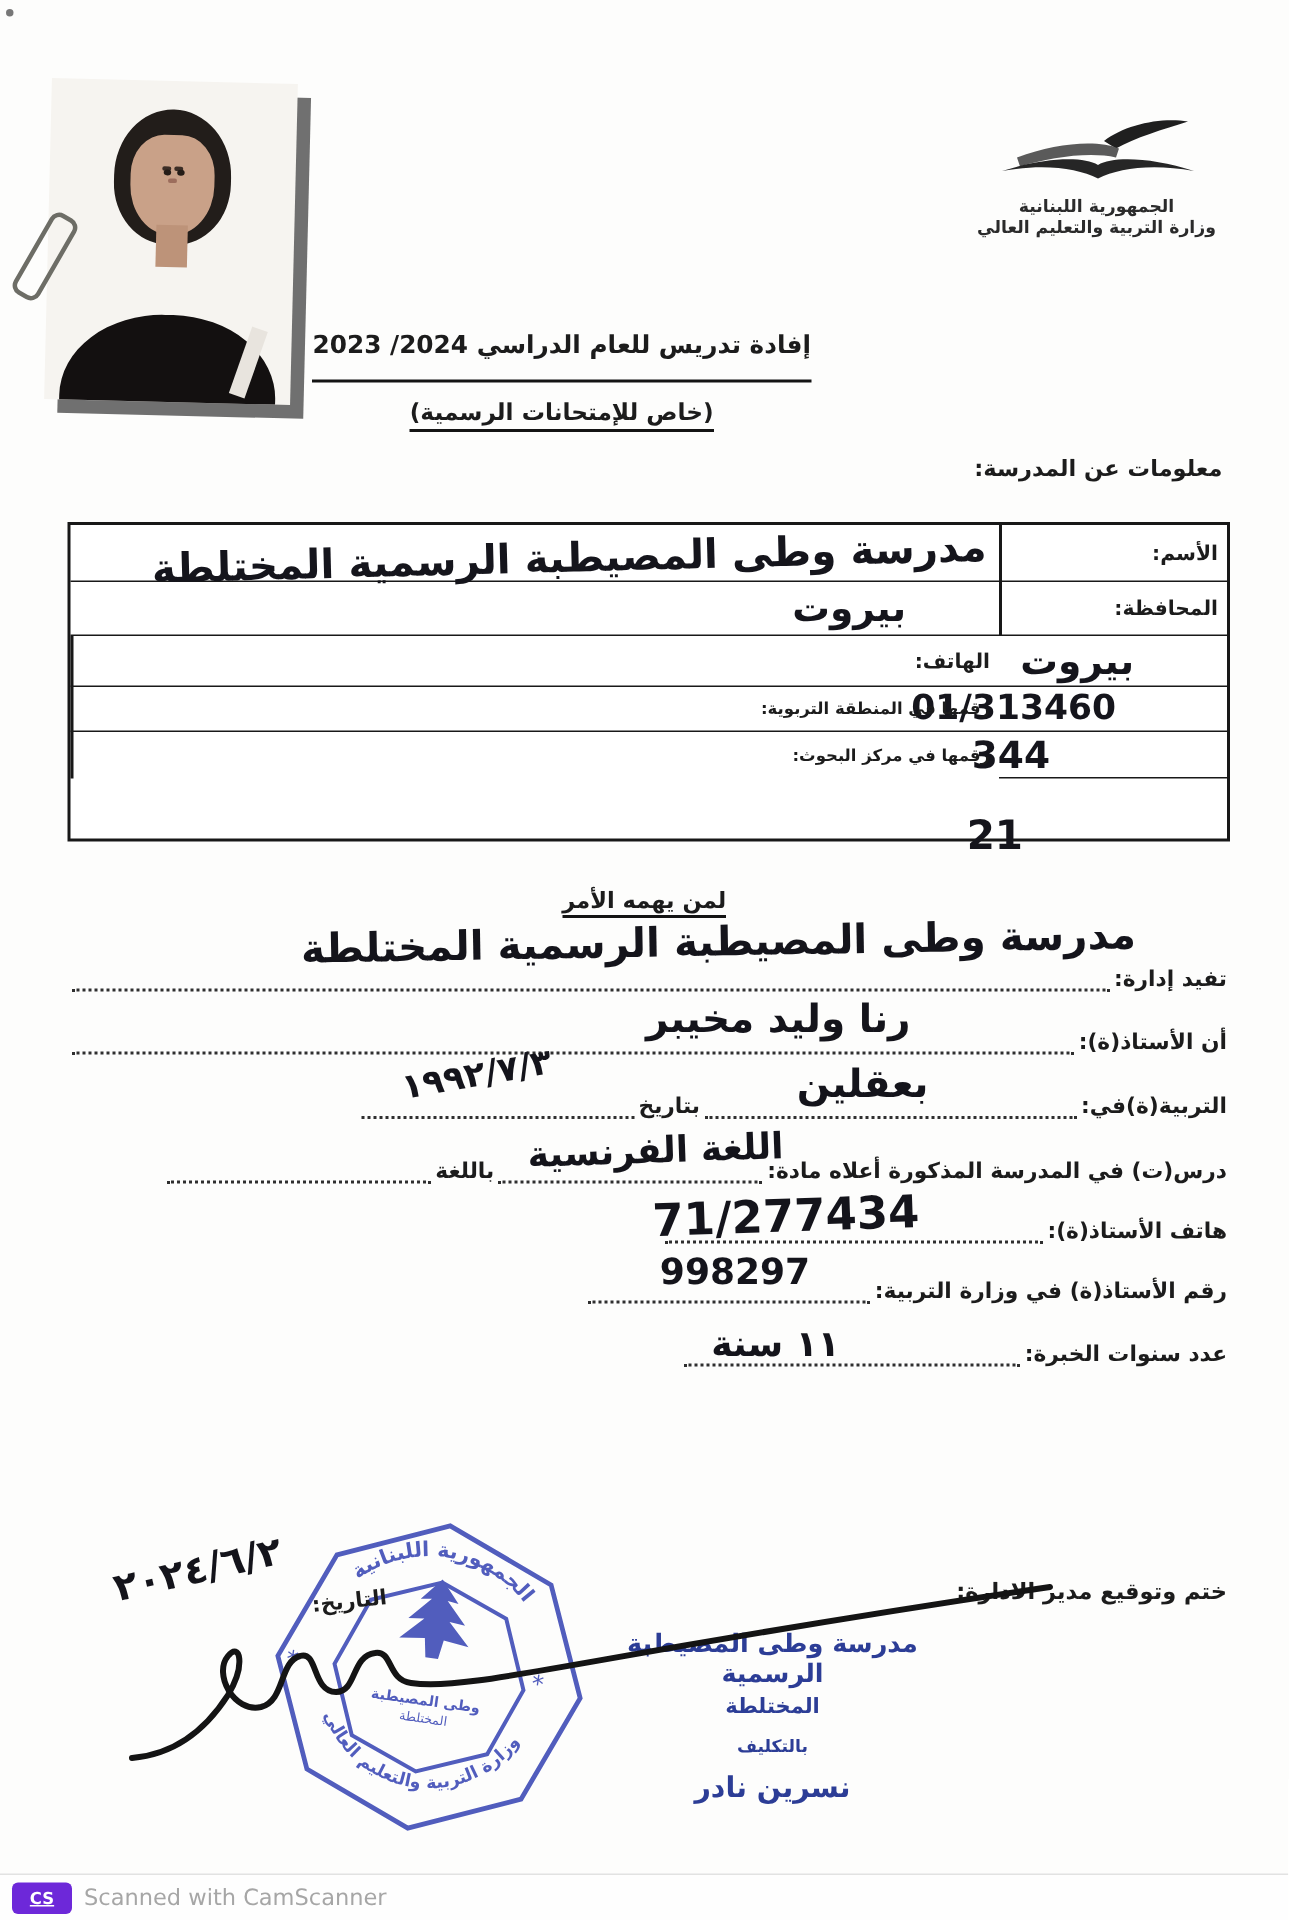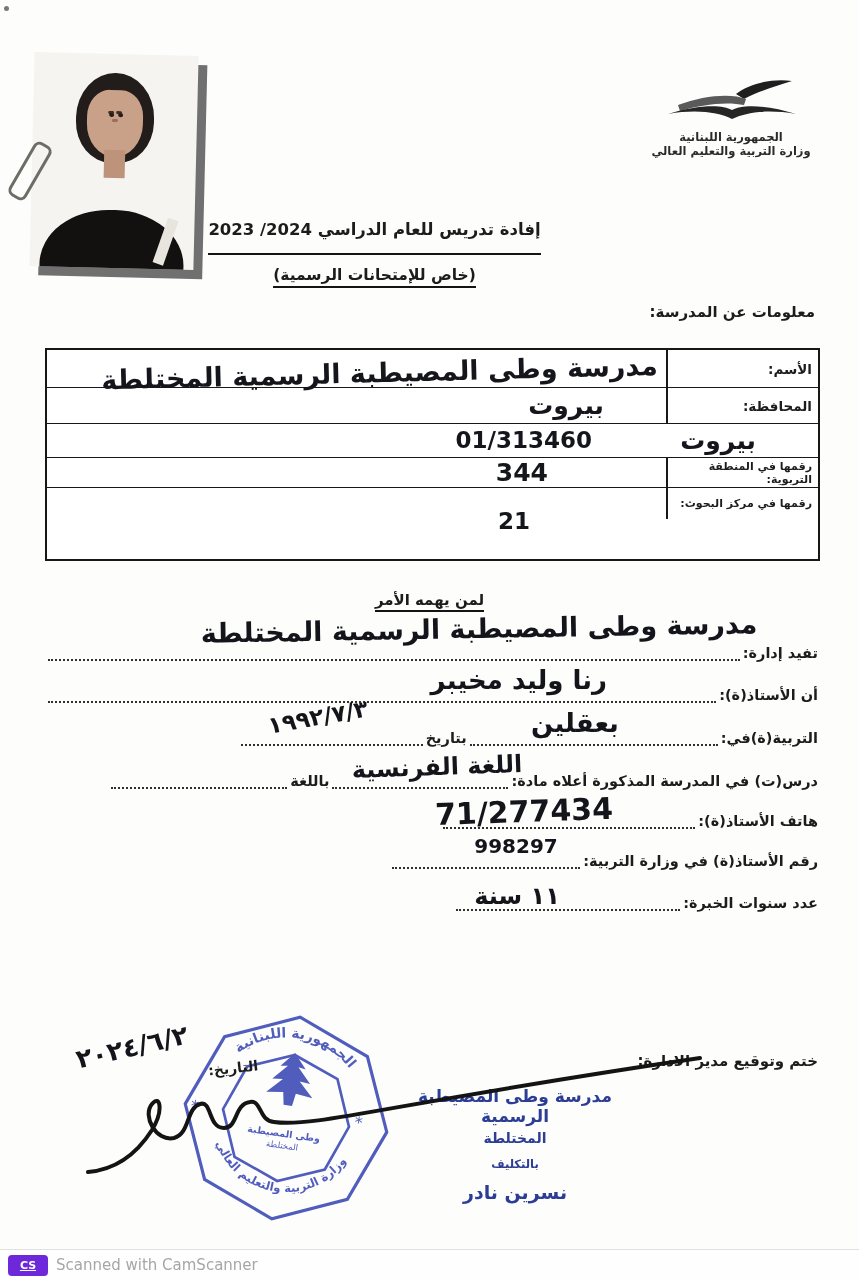--- a/index.html
+++ b/index.html
@@ -41,21 +41,21 @@
   .cell.lbl{border-left:2px solid #181818;border-bottom:1.5px solid #181818;font-weight:bold;padding-right:6px;font-size:13.5px;}
   .cell.lbl.small{font-size:11px;}
   .cell.val{border-bottom:1.5px solid #181818;direction:rtl;justify-content:flex-start;overflow:visible;}
   .rowlast{border-bottom:none !important;}
   .hw{font-weight:600;color:#15151c;white-space:nowrap;line-height:1;}
   .v1 .hw{font-size:27px;transform:rotate(-1.5deg) translateY(4px);padding-right:8px;z-index:3;}
   .v2 .hw{font-size:25px;padding-right:62px;}
   .v3 .hw{font-size:25px;padding-right:62px;}
   .v4 .hw{font-size:23px;padding-right:74px;direction:ltr;}
   .v5 .hw{font-size:25px;padding-right:118px;direction:ltr;}
-  .v6 .hw{font-size:23px;padding-right:136px;direction:ltr;margin-top:36px;}
+  .v6 .hw{font-size:27px;padding-right:136px;direction:ltr;margin-top:36px;}
   
   .lheading{position:absolute;left:0;right:0;top:591px;text-align:center;font-size:15px;font-weight:bold;}
   .lheading .u{border-bottom:2px solid #141414;padding-bottom:1px;}
   .fline{position:absolute;right:41px;left:45px;display:flex;direction:rtl;align-items:flex-end;
     font-weight:bold;font-size:14.5px;height:24px;}
   .fline .lab{white-space:nowrap;}
   .dots{border-bottom:2.2px dotted #2f2f2f;height:13px;margin:0 3px;}
   .grow{flex:1 1 auto;}
   .sp{border-bottom:none;}
   .hwov{position:absolute;font-weight:600;color:#14141b;white-space:nowrap;text-align:center;line-height:1;}
@@ -124,20 +124,21 @@
     <div class="cell val v1">
         <span class="hw">مدرسة وطى المصيطبة الرسمية المختلطة</span>
       </div>
     <div class="cell lbl">المحافظة:</div>
     <div class="cell val v2">
         <span class="hw">بيروت</span>
       </div>
     <div class="cell val v3">
         <span class="hw">بيروت</span>
       </div>
+    <div class="cell lbl">الهاتف:</div>
     <div class="cell val v4">
         <span class="hw">01/313460</span>
       </div>
     <div class="cell lbl small">رقمها في المنطقة التربوية:</div>
     <div class="cell val v5">
         <span class="hw">344</span>
       </div>
     <div class="cell lbl small rowlast">رقمها في مركز البحوث:</div>
     <div class="cell val v6 rowlast">
         <span class="hw">21</span>
@@ -185,21 +186,21 @@
     <span class="dots" style="flex:0 0 224px;"></span>
     <span class="grow sp"></span>
   </div>
 
   <div class="hwov" style="top:615px;right:60px;width:640px;font-size:27px;transform:rotate(-1deg);">مدرسة وطى المصيطبة الرسمية المختلطة</div>
   <div class="hwov" style="top:667px;right:252px;width:160px;font-size:26px;">رنا وليد مخيبر</div>
   <div class="hwov" style="top:710px;right:236px;width:96px;font-size:26px;">بعقلين</div>
   <div class="hwov" dir="ltr" style="top:706px;left:250px;width:136px;font-size:23px;transform:rotate(-10deg);">١٩٩٢/٧/٣</div>
   <div class="hwov" style="top:755px;right:336px;width:172px;font-size:24px;transform:rotate(-2deg);">اللغة الفرنسية</div>
   <div class="hwov" dir="ltr" style="top:797px;right:239px;width:192px;font-size:30px;transform:rotate(-2deg);">71/277434</div>
-  <div class="hwov" dir="ltr" style="top:836px;right:252px;width:182px;font-size:20px;">998297</div>
+  <div class="hwov" dir="ltr" style="top:836px;right:278px;width:182px;font-size:24px;">998297</div>
   <div class="hwov" style="top:884px;right:294px;width:96px;font-size:24px;">١١ سنة</div>
 
   <div class="stamp-label">ختم وتوقيع مدير الادارة:</div>
 
   <div class="blue-block">
     <div class="b1">مدرسة وطى المصيطبة الرسمية</div>
     <div class="b2">المختلطة</div>
     <div class="b3">بالتكليف</div>
     <div class="b4">نسرين نادر</div>
   </div>

